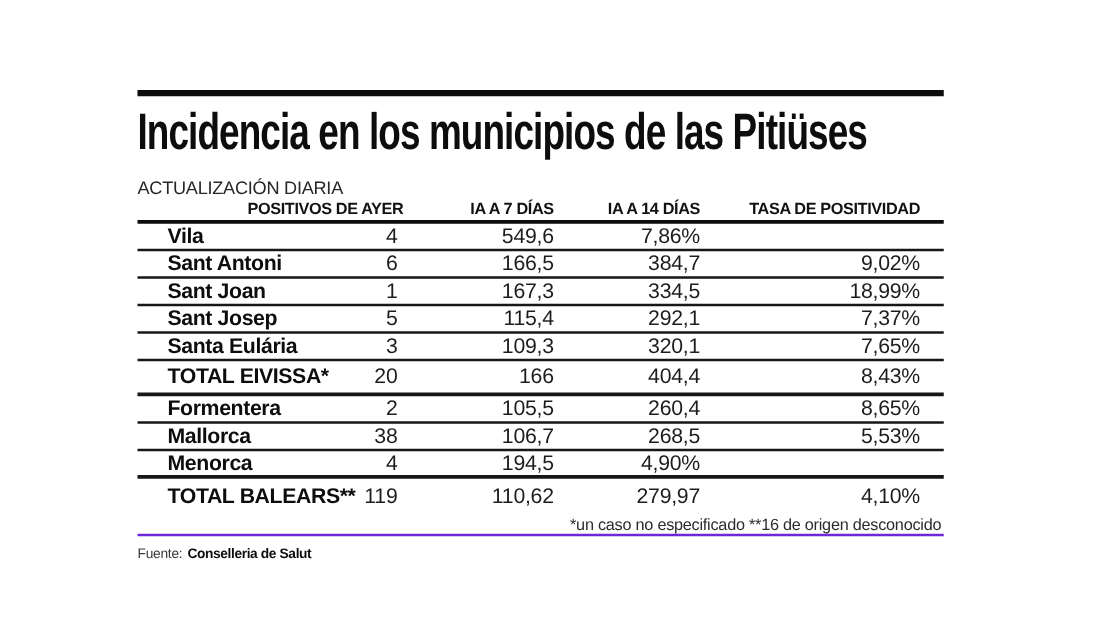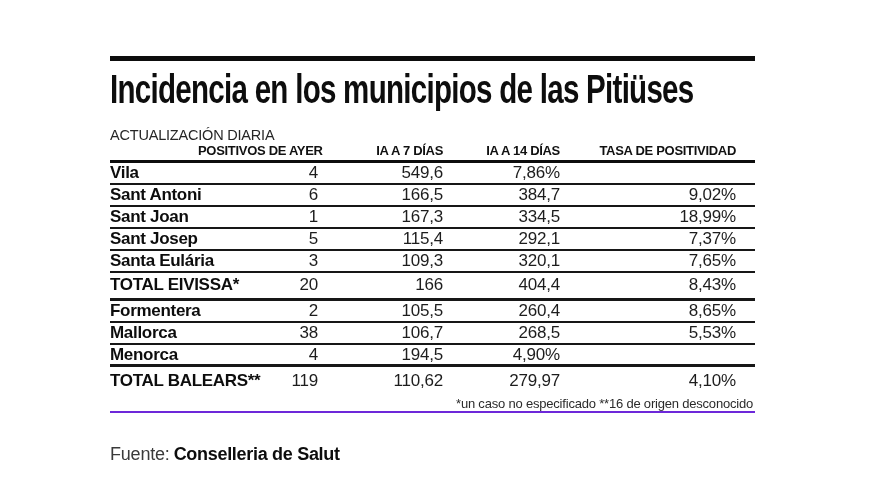--- a/index.html
+++ b/index.html
@@ -8,21 +8,21 @@
     background: #ffffff;
     width: 880px;
     height: 495px;
     overflow: hidden;
     font-family: "Liberation Sans", sans-serif;
     color: #111111;
   }
   .content {
     position: absolute;
     left: 110px;
-    top: 0;
+    top: 16px;
     width: 645px;
   }
   .top-rule {
     margin-top: 56px;
     height: 5px;
     background: #0d0d0d;
   }
   .title {
     margin-top: 8px;
     font-size: 41px;
@@ -72,42 +72,43 @@
     box-sizing: border-box;
   }
   .row.tall { height: 28px; }
   .row.heavy { border-bottom-width: 3px; }
   .row.last { border-bottom: none; }
   .cell {
     text-align: right;
     white-space: nowrap;
     color: #1d1d1d;
     letter-spacing: -0.2px;
+    margin-left: 24px;
   }
   .cell.label {
     text-align: left;
     font-weight: bold;
     letter-spacing: -0.3px;
     color: #0d0d0d;
     overflow: visible;
   }
   .footnote-row {
     box-sizing: border-box;
     height: 18px;
     border-bottom: 2px solid #6d28d9;
     text-align: right;
     font-size: 13px;
     letter-spacing: -0.2px;
     color: #2b2b2b;
     padding: 1px 2px 0 0;
     white-space: nowrap;
   }
   .source-line {
-    margin-top: 31px;
-    font-size: 18px;
+    margin-top: 8px;
+    font-size: 11px;
     white-space: nowrap;
   }
   .source-label {
     color: #3a3a3a;
     letter-spacing: -0.2px;
   }
   .source-name {
     font-weight: bold;
     color: #0d0d0d;
     letter-spacing: -0.3px;

